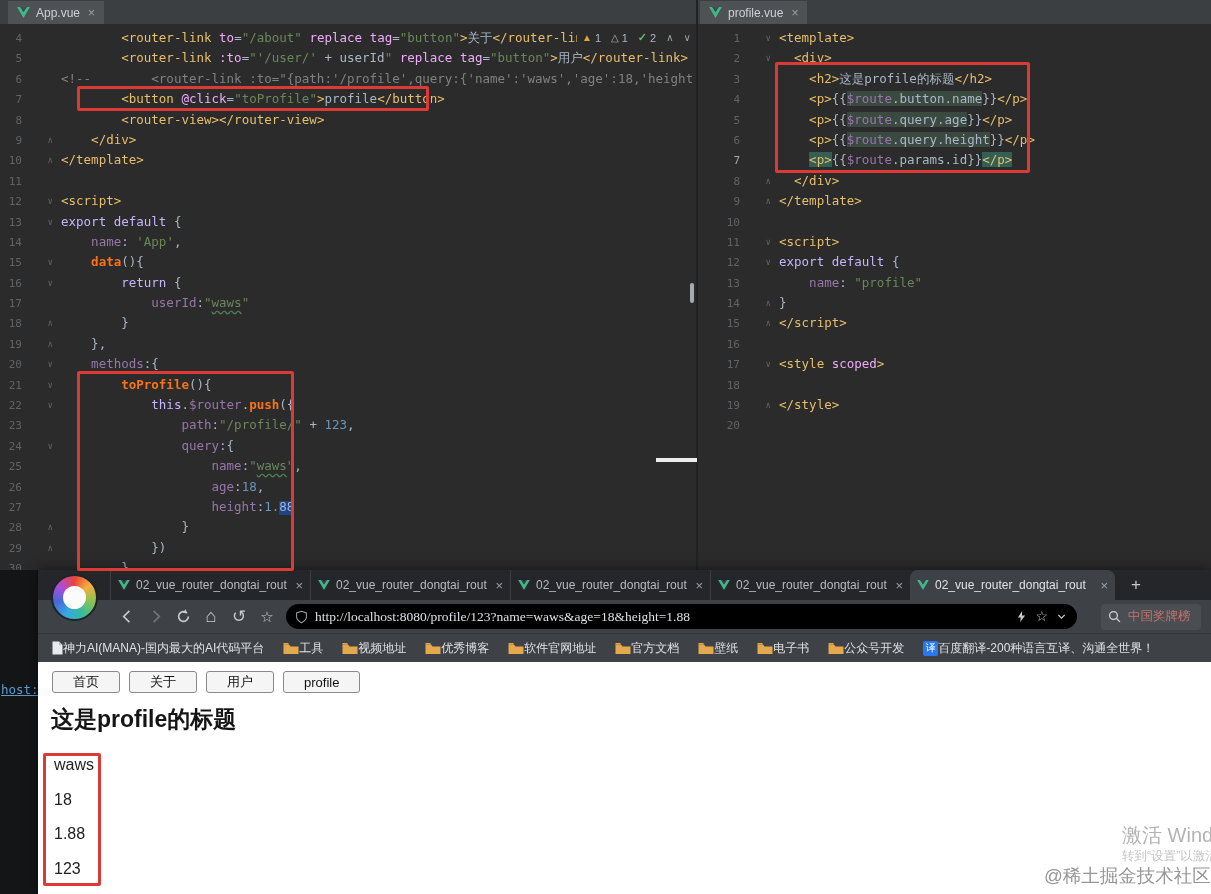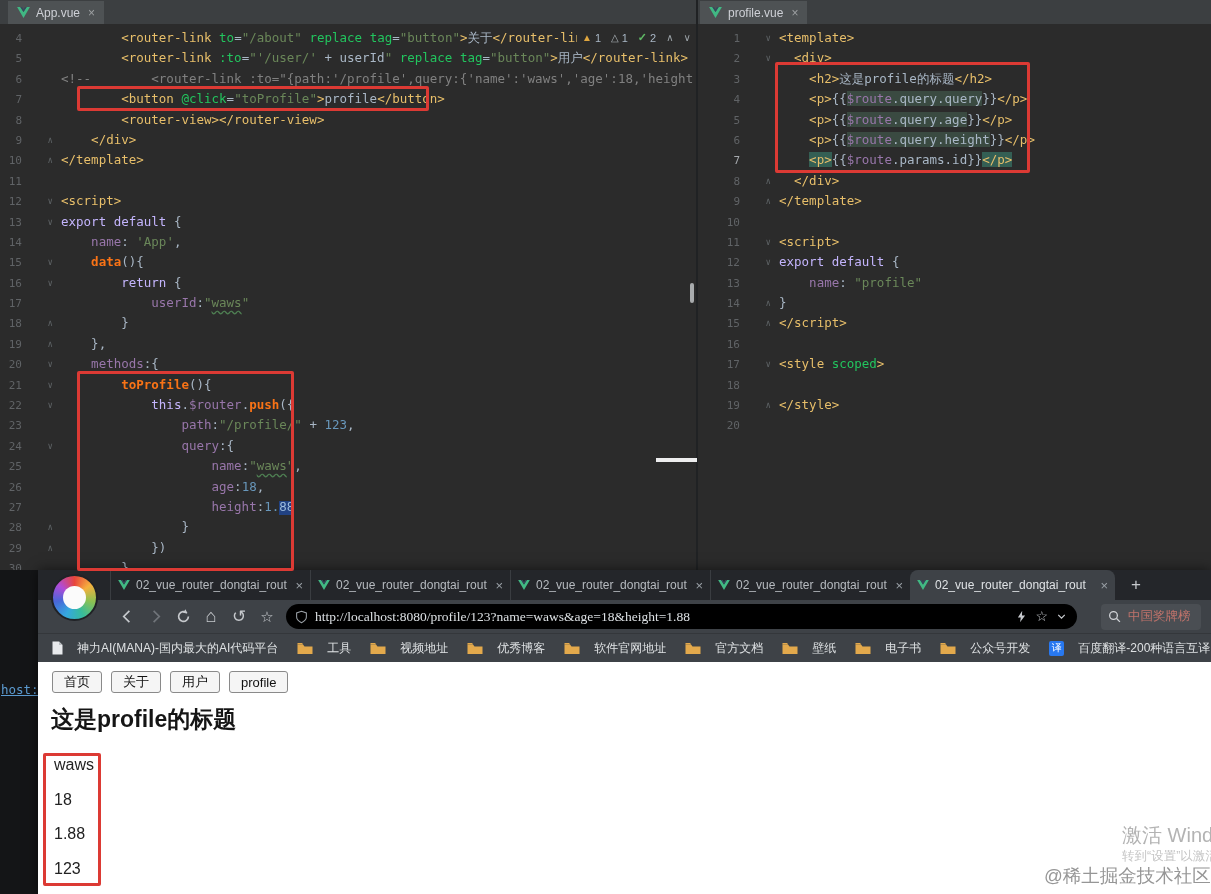--- a/index.html
+++ b/index.html
@@ -17,21 +17,21 @@
   #left-editor{left:0;width:697px;height:546px;}
   #right-editor{left:697px;width:514px;height:870px;margin-left:24px;}
   .code-line{height:20.4px;line-height:20.4px;white-space:pre;
              font-family:"DejaVu Sans Mono",monospace;font-size:12.5px;}
   .ln{display:inline-block;width:22px;text-align:right;color:#606366;font-size:11px;
       font-family:"DejaVu Sans Mono",monospace;}
   #right-editor .ln{width:19px;}
   .fold{display:inline-block;width:36px;text-align:right;color:#5E6366;font-size:9px;
         padding-right:5px;box-sizing:border-box;vertical-align:top;}
   .code-text{margin-left:3px;}
-  .tk-t{color:#E8BF6A}.tk-a{color:#22c55e}.tk-s{color:#6A8759}.tk-x{color:#A9B7C6}
+  .tk-t{color:#E8BF6A}.tk-a{color:#f0abfc}.tk-s{color:#6A8759}.tk-x{color:#A9B7C6}
   .tk-c{color:#808080}.tk-k{color:#c4b5fd}.tk-f{color:#f97316;font-weight:bold}
   .tk-p{color:#9876AA}.tk-n{color:#6897BB}
   .tk-st{color:#6A8759;text-decoration:underline wavy #4E8052;text-underline-offset:3px;}
   .tk-nsel{color:#A3C1E0;background:#214283;font-family:Liberation Mono, monospace;}
   .tk-thl{color:#E8BF6A;background:#345F54;}
   .tk-phl{color:#9876AA;background:#3A4A41;}
   .tk-xhl{color:#A9B7C6;background:#3A4A41;}
 
   #inspections{position:absolute;left:577px;top:29px;display:flex;gap:10px;align-items:center;
                font-size:11px;color:#A9B7C6;background:#2B2B2B;padding:0 5px;height:17px;z-index:5;}
@@ -73,27 +73,27 @@
   #urlbar{flex:1;height:25px;background:#000000;border-radius:13px;display:flex;align-items:center;
           padding:0 9px;gap:7px;color:#DCE0E3;font-size:13.5px;overflow:hidden;margin:0 4px;font-family:Liberation Serif, serif;}
   #url-text{flex:1;white-space:nowrap;overflow:hidden;}
   #searchbox{width:86px;height:26px;background:#4A4E53;border-radius:4px;display:flex;align-items:center;
              gap:6px;padding:0 7px;margin-left:18px;flex:none;color:#C0736B;font-size:12.5px;
              overflow:hidden;white-space:nowrap;}
 
   #bookmarksbar{height:29px;background:#3E4247;border-top:1px solid #34373B;box-sizing:border-box;
                 display:flex;align-items:center;gap:19px;padding:0 14px;font-size:12px;color:#DEE1E3;
                 overflow:hidden;white-space:nowrap;}
-  .bm{display:flex;align-items:center;gap:14px;flex:none;}
+  .bm{display:flex;align-items:center;gap:0;flex:none;}
   .badge{width:15px;height:15px;border-radius:2px;background:#2878F0;color:#fff;font-size:10px;
          display:flex;align-items:center;justify-content:center;flex:none;}
 
   #pagearea{height:232px;background:#FFFFFF;position:relative;overflow:hidden;}
   #btnrow{position:absolute;left:14px;top:9px;display:flex;gap:9px;}
-  .navbtn{height:22px;padding:0 11px;background:#F5F5F5;border:1.6px solid #8A8A8A;border-radius:3px;
+  .navbtn{height:22px;padding:0 20px;background:#F5F5F5;border:1.6px solid #8A8A8A;border-radius:3px;
           font-size:13px;color:#111;display:flex;align-items:center;
           font-family:"Liberation Sans",sans-serif;}
   #page-heading{position:absolute;left:13px;top:42px;font-size:23px;font-weight:bold;color:#151515;}
   #values{position:absolute;left:16px;top:94px;font-size:16px;color:#222;}
   #values p{margin:0 0 16px 0;line-height:18.5px;}
   #wm1{position:absolute;left:1084px;top:160px;font-size:20px;color:#B3B3B3;white-space:nowrap;}
   #wm2{position:absolute;left:1084px;top:186px;font-size:12.5px;color:#C4C4C4;white-space:nowrap;}
   #wm3{position:absolute;left:1006px;top:201px;font-size:18.5px;color:#969696;white-space:nowrap;}
 
   .redbox{position:absolute;border:3px solid #DC3A34;z-index:60;border-radius:2px;box-sizing:border-box;}
@@ -152,21 +152,21 @@
       <div class="code-line"><span class="ln">26</span><span class="fold"></span><span class="code-text"><span class="tk-x">                    </span><span class="tk-p">age</span><span class="tk-x">:</span><span class="tk-n">18</span><span class="tk-x">,</span></span></div>
       <div class="code-line"><span class="ln">27</span><span class="fold"></span><span class="code-text"><span class="tk-x">                    </span><span class="tk-p">height</span><span class="tk-x">:</span><span class="tk-n">1.</span><span class="tk-nsel">88</span></span></div>
       <div class="code-line"><span class="ln">28</span><span class="fold">∧</span><span class="code-text"><span class="tk-x">                }</span></span></div>
       <div class="code-line"><span class="ln">29</span><span class="fold">∧</span><span class="code-text"><span class="tk-x">            })</span></span></div>
       <div class="code-line"><span class="ln">30</span><span class="fold"></span><span class="code-text"><span class="tk-x">        }</span></span></div>
     </div>
   <div id="right-editor" class="editor">
       <div class="code-line"><span class="ln">1</span><span class="fold">∨</span><span class="code-text"><span class="tk-t">&lt;template&gt;</span></span></div>
       <div class="code-line"><span class="ln">2</span><span class="fold">∨</span><span class="code-text"><span class="tk-x">  </span><span class="tk-t">&lt;div&gt;</span></span></div>
       <div class="code-line"><span class="ln">3</span><span class="fold"></span><span class="code-text"><span class="tk-x">    </span><span class="tk-t">&lt;h2&gt;</span><span class="tk-x">这是profile的标题</span><span class="tk-t">&lt;/h2&gt;</span></span></div>
-      <div class="code-line"><span class="ln">4</span><span class="fold"></span><span class="code-text"><span class="tk-x">    </span><span class="tk-t">&lt;p&gt;</span><span class="tk-x">{{</span><span class="tk-phl">$route</span><span class="tk-xhl">.query.query</span><span class="tk-x">}}</span><span class="tk-t">&lt;/p&gt;</span></span></div>
+      <div class="code-line"><span class="ln">4</span><span class="fold"></span><span class="code-text"><span class="tk-x">    </span><span class="tk-t">&lt;p&gt;</span><span class="tk-x">{{</span><span class="tk-phl">$route</span><span class="tk-xhl">.button.name</span><span class="tk-x">}}</span><span class="tk-t">&lt;/p&gt;</span></span></div>
       <div class="code-line"><span class="ln">5</span><span class="fold"></span><span class="code-text"><span class="tk-x">    </span><span class="tk-t">&lt;p&gt;</span><span class="tk-x">{{</span><span class="tk-phl">$route</span><span class="tk-xhl">.query.age</span><span class="tk-x">}}</span><span class="tk-t">&lt;/p&gt;</span></span></div>
       <div class="code-line"><span class="ln">6</span><span class="fold"></span><span class="code-text"><span class="tk-x">    </span><span class="tk-t">&lt;p&gt;</span><span class="tk-x">{{</span><span class="tk-phl">$route</span><span class="tk-xhl">.query.height</span><span class="tk-x">}}</span><span class="tk-t">&lt;/p&gt;</span></span></div>
       <div class="code-line"><span class="ln" style="color: rgb(166, 170, 174);">7</span><span class="fold"></span><span class="code-text"><span class="tk-x">    </span><span class="tk-thl">&lt;p&gt;</span><span class="tk-x">{{</span><span class="tk-p">$route</span><span class="tk-x">.params.id</span><span class="tk-x">}}</span><span class="tk-thl">&lt;/p&gt;</span></span></div>
       <div class="code-line"><span class="ln">8</span><span class="fold">∧</span><span class="code-text"><span class="tk-x">  </span><span class="tk-t">&lt;/div&gt;</span></span></div>
       <div class="code-line"><span class="ln">9</span><span class="fold">∧</span><span class="code-text"><span class="tk-t">&lt;/template&gt;</span></span></div>
       <div class="code-line"><span class="ln">10</span><span class="fold"></span><span class="code-text"></span></div>
       <div class="code-line"><span class="ln">11</span><span class="fold">∨</span><span class="code-text"><span class="tk-t">&lt;script&gt;</span></span></div>
       <div class="code-line"><span class="ln">12</span><span class="fold">∨</span><span class="code-text"><span class="tk-k">export</span><span class="tk-x"> </span><span class="tk-k">default</span><span class="tk-x"> {</span></span></div>
       <div class="code-line"><span class="ln">13</span><span class="fold"></span><span class="code-text"><span class="tk-x">    </span><span class="tk-p">name</span><span class="tk-x">: </span><span class="tk-s">"profile"</span></span></div>
       <div class="code-line"><span class="ln">14</span><span class="fold">∧</span><span class="code-text"><span class="tk-x">}</span></span></div>

